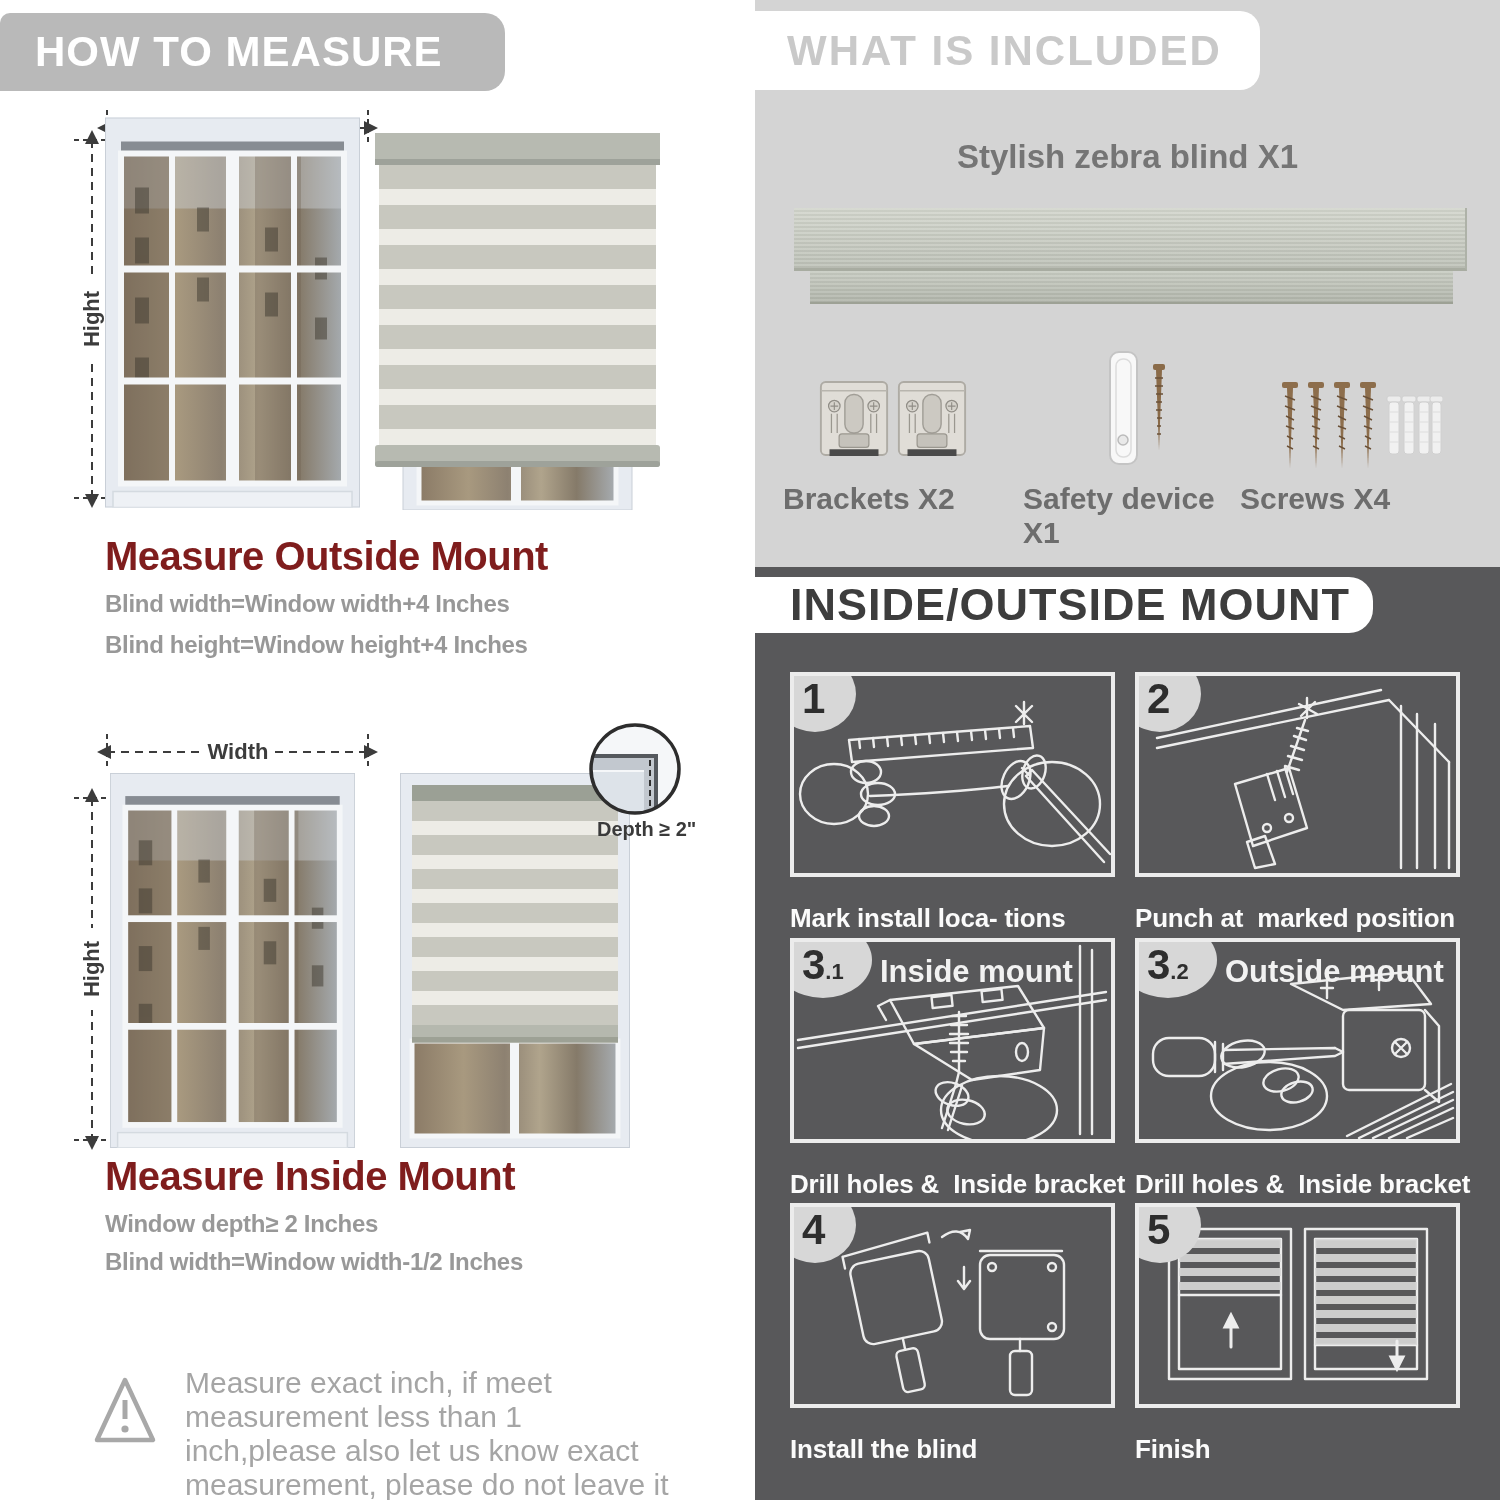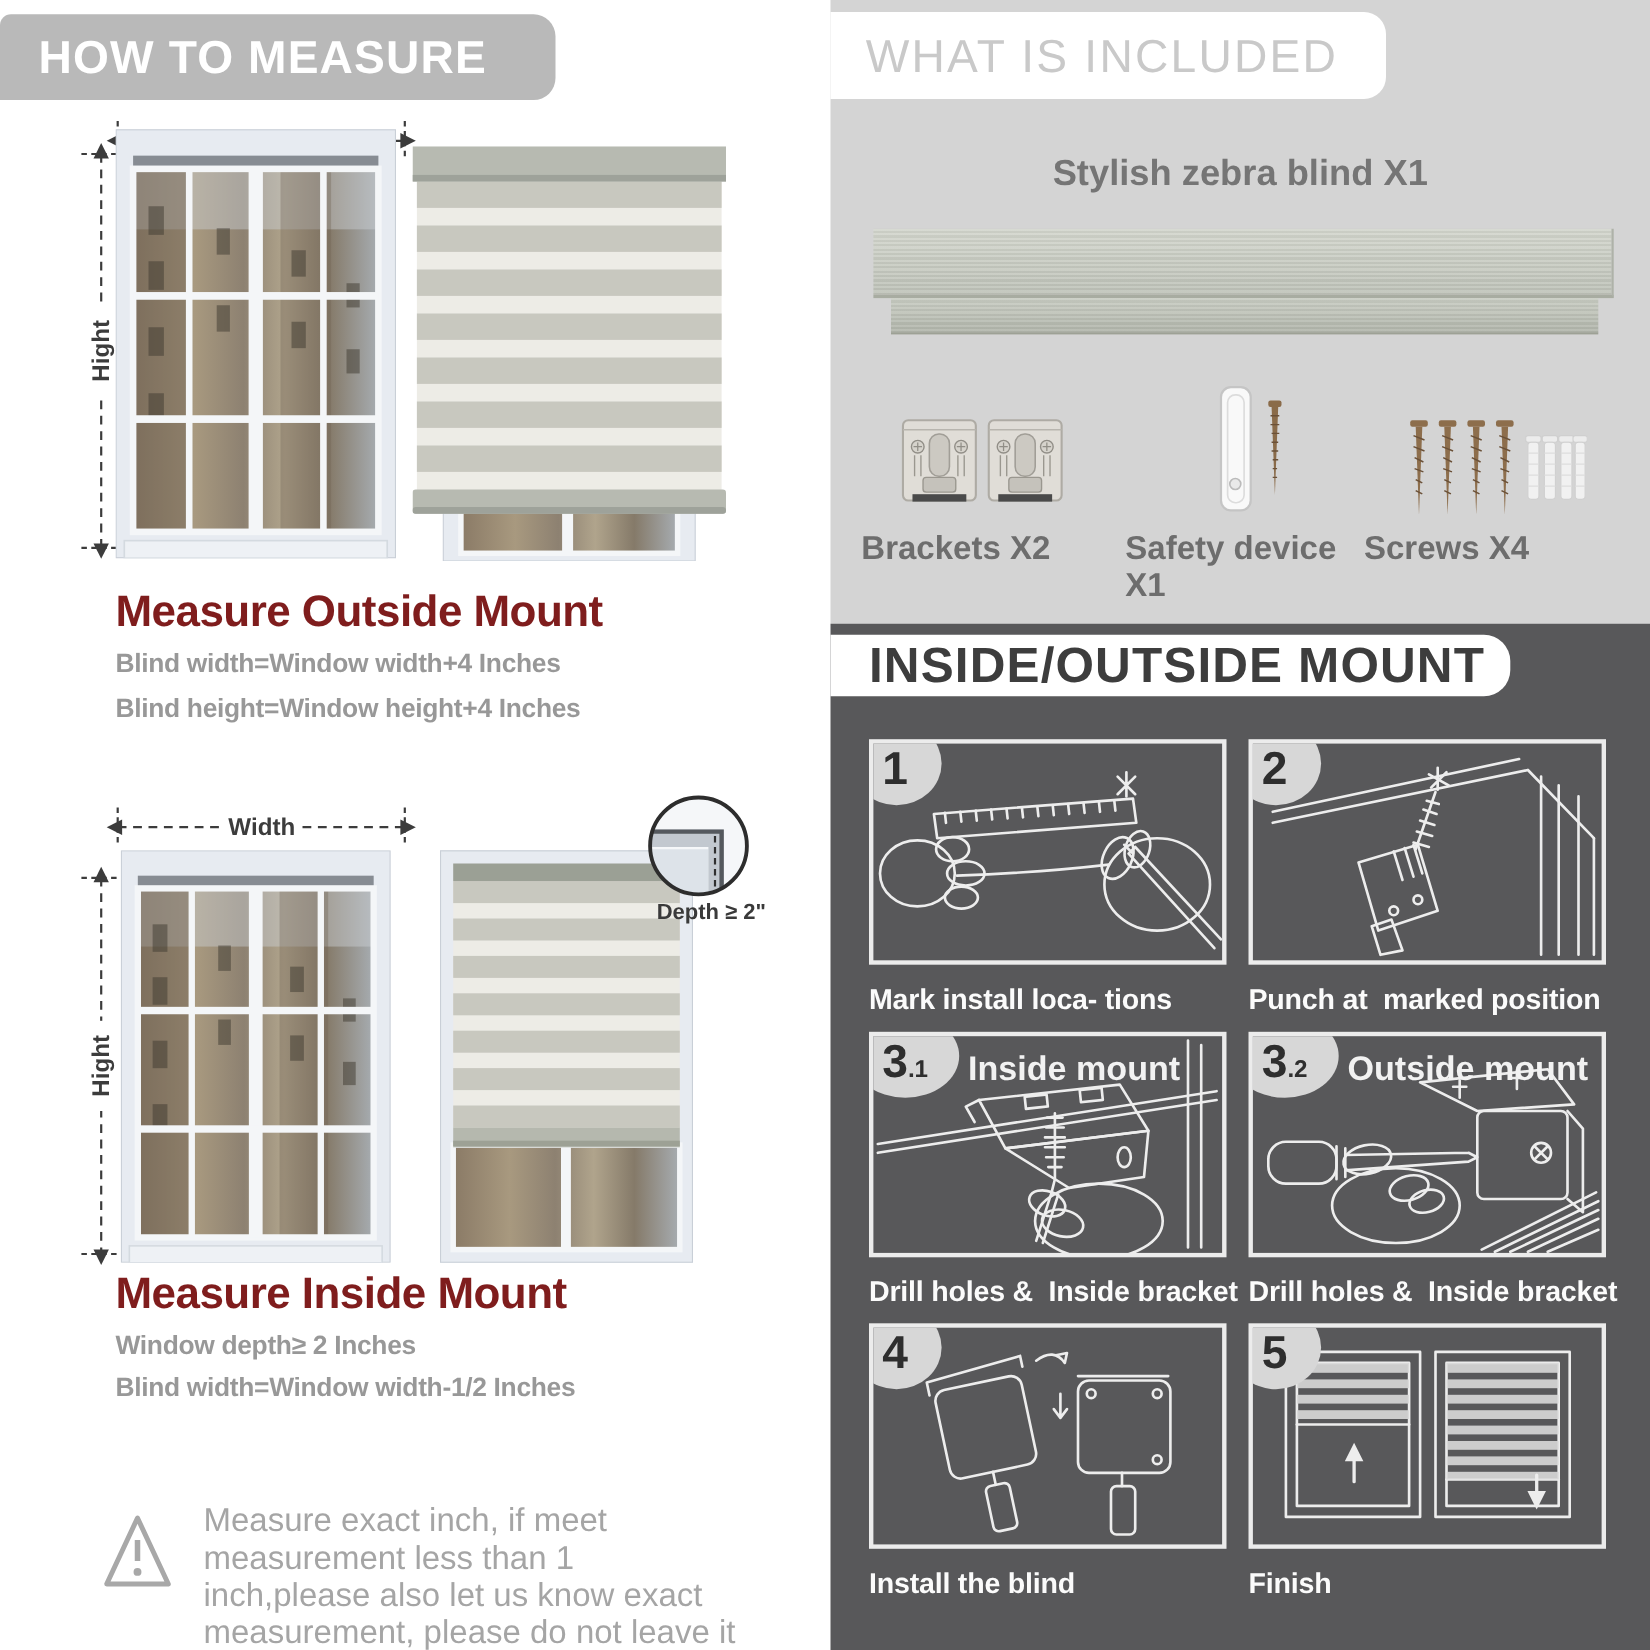--- a/index.html
+++ b/index.html
@@ -16,21 +16,21 @@
   .m-line{font-size:24px;font-weight:bold;color:#989898;letter-spacing:-0.3px;}
   .depth-label{font-size:20px;font-weight:bold;color:#3a3a3a;}
   .warn-text{font-size:30px;font-weight:normal;color:#a5a5a5;line-height:34px;width:490px;}
 
   
   .gray-sec{left:755px;top:0;width:745px;height:567px;background:#d4d4d4;}
   .dark-sec{left:755px;top:567px;width:745px;height:933px;background:#58585a;}
 
   .hdr-right{left:755px;top:11px;width:505px;height:79px;background:#ffffff;
              border-radius:0 20px 20px 0;display:flex;align-items:center;}
-  .hdr-right span{color:#c9c9c9;font-size:42px;font-weight:normal;letter-spacing:2px;padding-left:32px;}
+  .hdr-right span{color:#c9c9c9;font-size:42px;font-weight:bold;letter-spacing:2px;padding-left:32px;}
 
   .blind-label{left:755px;top:138px;width:745px;text-align:center;
                font-size:33px;font-weight:bold;color:#757575;}
 
   .cassette{left:794px;top:208px;width:671px;height:60px;
             background-image:repeating-linear-gradient(180deg, rgba(255,255,255,.10) 0 2px, rgba(0,0,0,.04) 2px 4px),
                              linear-gradient(180deg,#d3d6cd,#bec2b8);
             border-bottom:3px solid #a8ac a1;border-bottom:3px solid #a8aca1;border-right:2px solid #aeb2a8;}
   .valance{left:810px;top:271px;width:643px;height:31px;
            background-image:repeating-linear-gradient(180deg, rgba(255,255,255,.08) 0 2px, rgba(0,0,0,.04) 2px 4px),
@@ -44,21 +44,21 @@
   .hdr-mount span{color:#3d3d3d;font-size:45px;font-weight:bold;letter-spacing:1px;padding-left:35px;}
 
   
   .step{position:absolute;width:325px;}
   .panel{position:relative;width:317px;height:197px;border:4px solid #ececec;overflow:hidden;}
   .badge{position:absolute;top:-20px;left:-20px;width:82px;height:76px;background:#d7d7d7;border-radius:50%;}
   .badge.wide{width:98px;}
   .badge .n{position:absolute;left:28px;top:22px;font-size:42px;font-weight:bold;color:#2e2e2e;line-height:1;}
   .badge .sub{font-size:22px;font-weight:bold;color:#2e2e2e;}
   .plabel{position:absolute;left:86px;top:12px;font-size:31px;font-weight:bold;color:#f2f2f2;}
-  .caption{margin-top:16px;font-size:26px;font-weight:bold;color:#fbfbfb;white-space:pre;letter-spacing:-0.2px;}
+  .caption{margin-top:26px;font-size:26px;font-weight:bold;color:#fbfbfb;white-space:pre;letter-spacing:-0.2px;}
   .sketch{position:absolute;left:0;top:0;}
 </style>
 </head>
 <body>
 
 <div id="canvas">
 
   <svg width="0" height="0" style="position:absolute">
     <defs>
       <linearGradient id="glassGrad" x1="0" y1="0" x2="1" y2="0">

